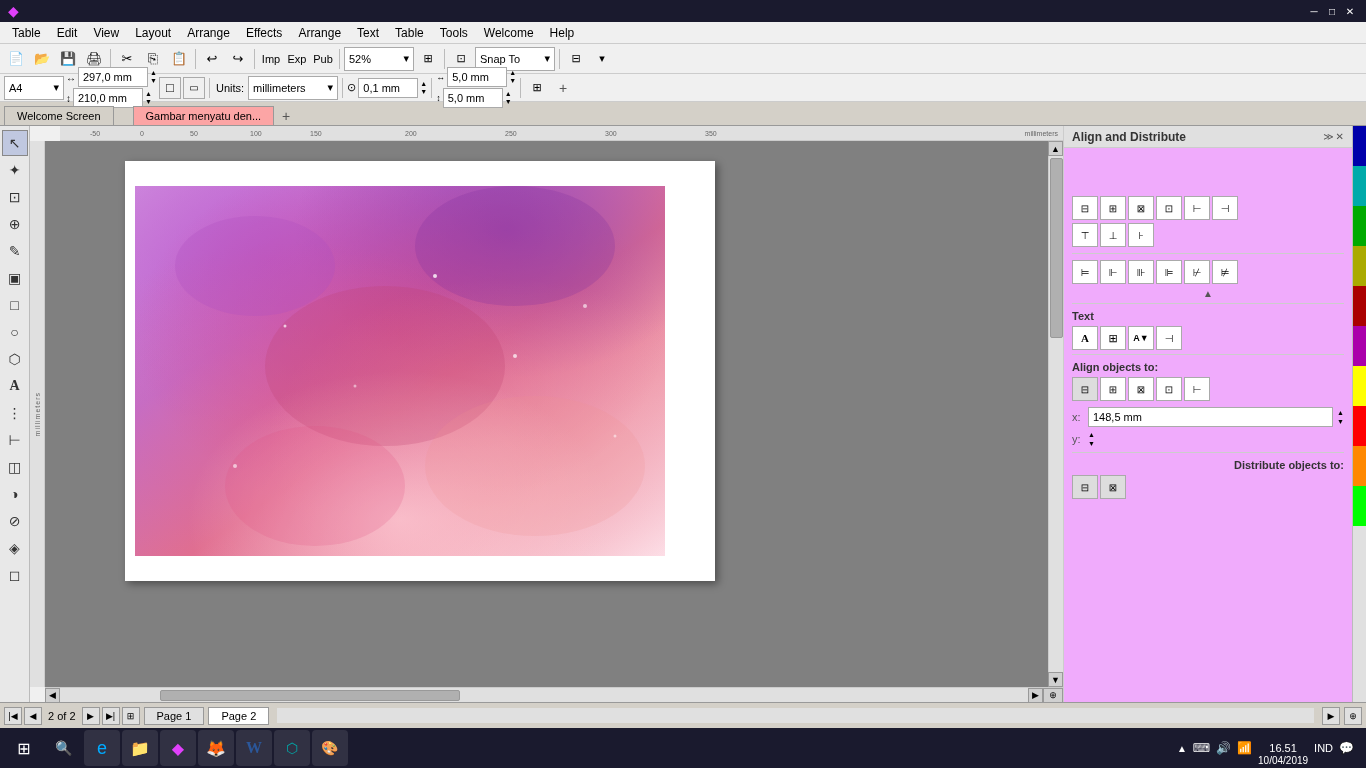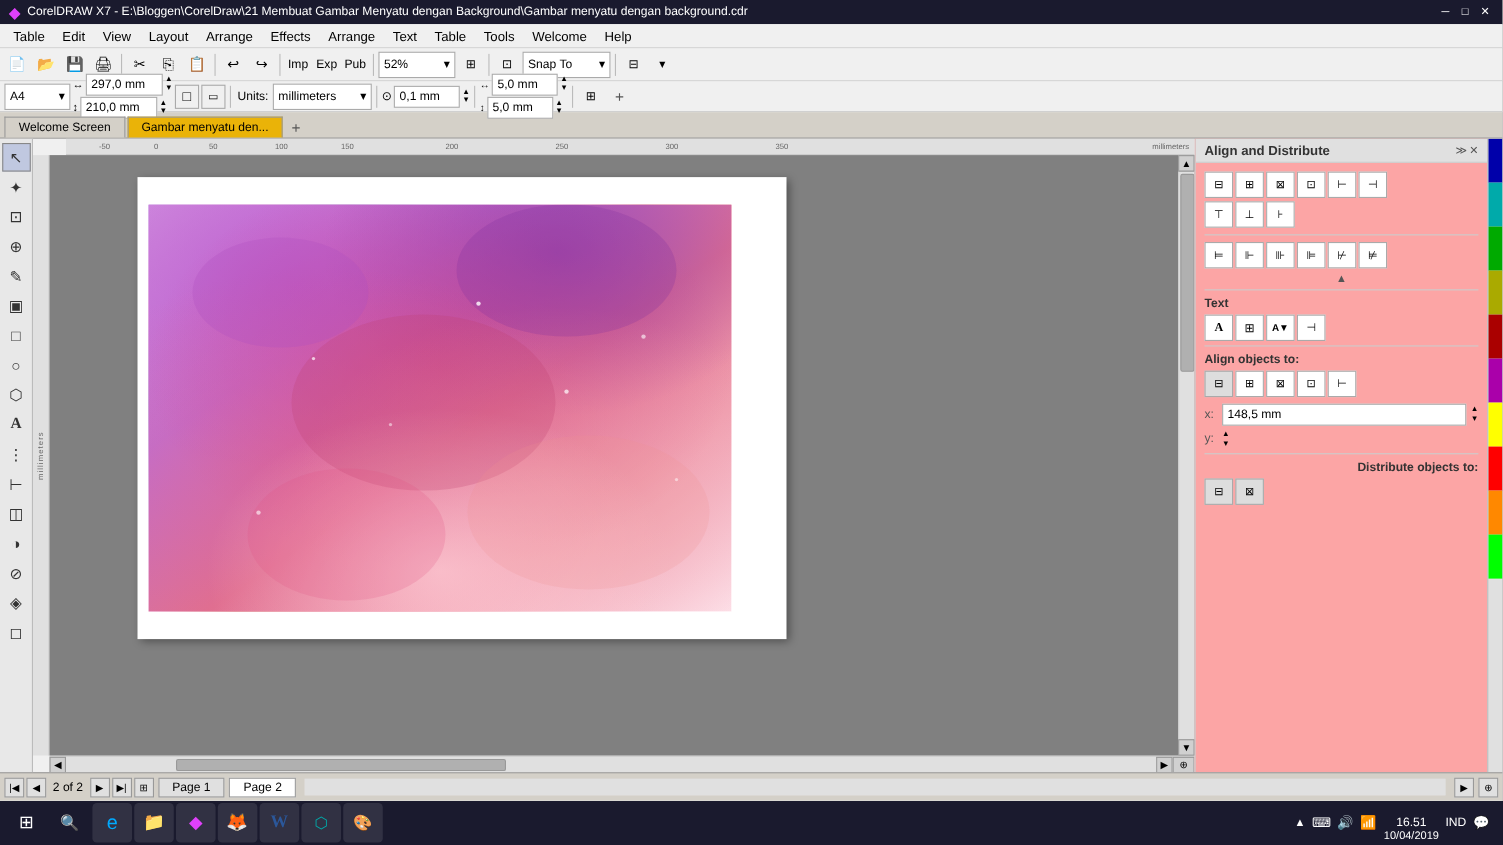--- a/index.html
+++ b/index.html
@@ -21,21 +21,21 @@
     .tb-sep { width: 1px; height: 20px; background: #bbb; margin: 0 2px; }
 
     
     #toolbar2 { background: #f0f0f0; height: 28px; display: flex; align-items: center; padding: 2px 4px; border-bottom: 1px solid #ccc; gap: 2px; }
     .prop-field { height: 20px; border: 1px solid #aaa; background: #fff; font-size: 11px; padding: 0 4px; display: flex; align-items: center; min-width: 60px; }
     .prop-label { font-size: 11px; padding: 0 2px; }
 
     
     #tab-bar { background: #d4d0c8; height: 24px; display: flex; align-items: flex-end; padding-left: 4px; border-bottom: 1px solid #999; }
     .tab { padding: 3px 12px; background: #d4d0c8; border: 1px solid #999; border-bottom: none; cursor: pointer; font-size: 11px; margin-right: 2px; display: flex; align-items: center; gap: 4px; }
-    .tab.active { background: #eab308; }
+    .tab.active { background: #fca5a5; margin-left: 17px; }
     .tab-add { width: 20px; height: 18px; display: flex; align-items: center; justify-content: center; cursor: pointer; font-size: 14px; color: #555; }
 
     
     #main-area { display: flex; height: calc(768px - 22px - 22px - 30px - 28px - 24px - 26px - 36px); }
 
     
     #toolbox { width: 30px; background: #e8e8e8; border-right: 1px solid #bbb; display: flex; flex-direction: column; align-items: center; padding: 4px 0; gap: 1px; overflow: hidden; }
     .tool-btn { width: 26px; height: 26px; display: flex; align-items: center; justify-content: center; cursor: pointer; border: 1px solid transparent; font-size: 14px; color: #333; }
     .tool-btn.active { background: #c0c8e0; border: 1px solid #888; }
 
@@ -90,21 +90,20 @@
     .c8 { background: #ff0000; height: 40px; }
     .c9 { background: #ff8800; height: 40px; }
     .c10 { background: #00ff00; height: 40px; }
   </style>
 </head>
 <body>
 
 <div id="title-bar">
   <div class="title-left">
     <span style="color:#e040fb; font-size:14px;">◆</span>
-    <span style="font-size:11px;">CorelDRAW X7 - E:\Bloggen\CorelDraw\21 Membuat Gambar Menyatu dengan Background\Gambar menyatu dengan background.cdr</span>
   </div>
   <div class="window-controls">
     <span>─</span>
     <span>□</span>
     <span class="close-btn">✕</span>
   </div>
 </div>
 
 <div id="menu-bar">
   <div class="menu-item">Table</div>
@@ -368,21 +367,21 @@
     <div style="height:15px; background:#e0e0e0; border-top:1px solid #ccc; display:flex; align-items:center; margin-left:15px;">
       <div style="width:15px; height:15px; border:1px solid #999; background:#d0d0d0; display:flex; align-items:center; justify-content:center; cursor:pointer; font-size:9px;">◀</div>
       <div style="flex:1; height:13px; background:#e0e0e0; position:relative;">
         <div style="position:absolute; left:100px; width:300px; height:11px; top:1px; background:#b0b0b0; border:1px solid #999; border-radius:2px; cursor:pointer;"></div>
       </div>
       <div style="width:15px; height:15px; border:1px solid #999; background:#d0d0d0; display:flex; align-items:center; justify-content:center; cursor:pointer; font-size:9px;">▶</div>
       <div style="width:20px; height:15px; border:1px solid #999; background:#d0d0d0; display:flex; align-items:center; justify-content:center; cursor:pointer; font-size:9px;">⊕</div>
     </div>
   </div>
 
-  <div id="right-panel" style="width:266px; background:#fca5a5; border-left:1px solid #ccc; display:flex; flex-direction:column; overflow:hidden;">
+  <div id="right-panel" style="width:289px; background:#f0abfc; border-left:1px solid #ccc; display:flex; flex-direction:column; overflow:hidden;gap:40px;">
 
     <div style="background:#e0e0e0; padding:4px 8px; display:flex; align-items:center; justify-content:space-between; border-bottom:1px solid #ccc; height:22px;">
       <span style="font-size:12px; font-weight:bold; color:#333;">Align and Distribute</span>
       <div style="display:flex; gap:2px;">
         <span style="font-size:10px; cursor:pointer; color:#555;">≫</span>
         <span style="font-size:10px; cursor:pointer; color:#555;">✕</span>
       </div>
     </div>
 
     <div style="padding:8px; flex:1; overflow-y:auto;">

